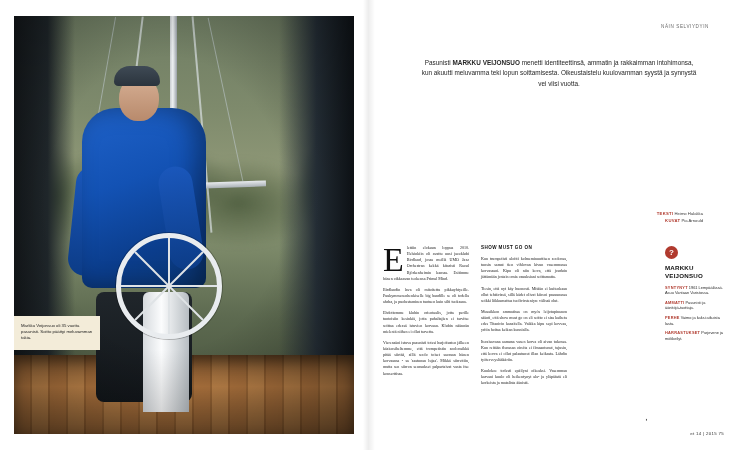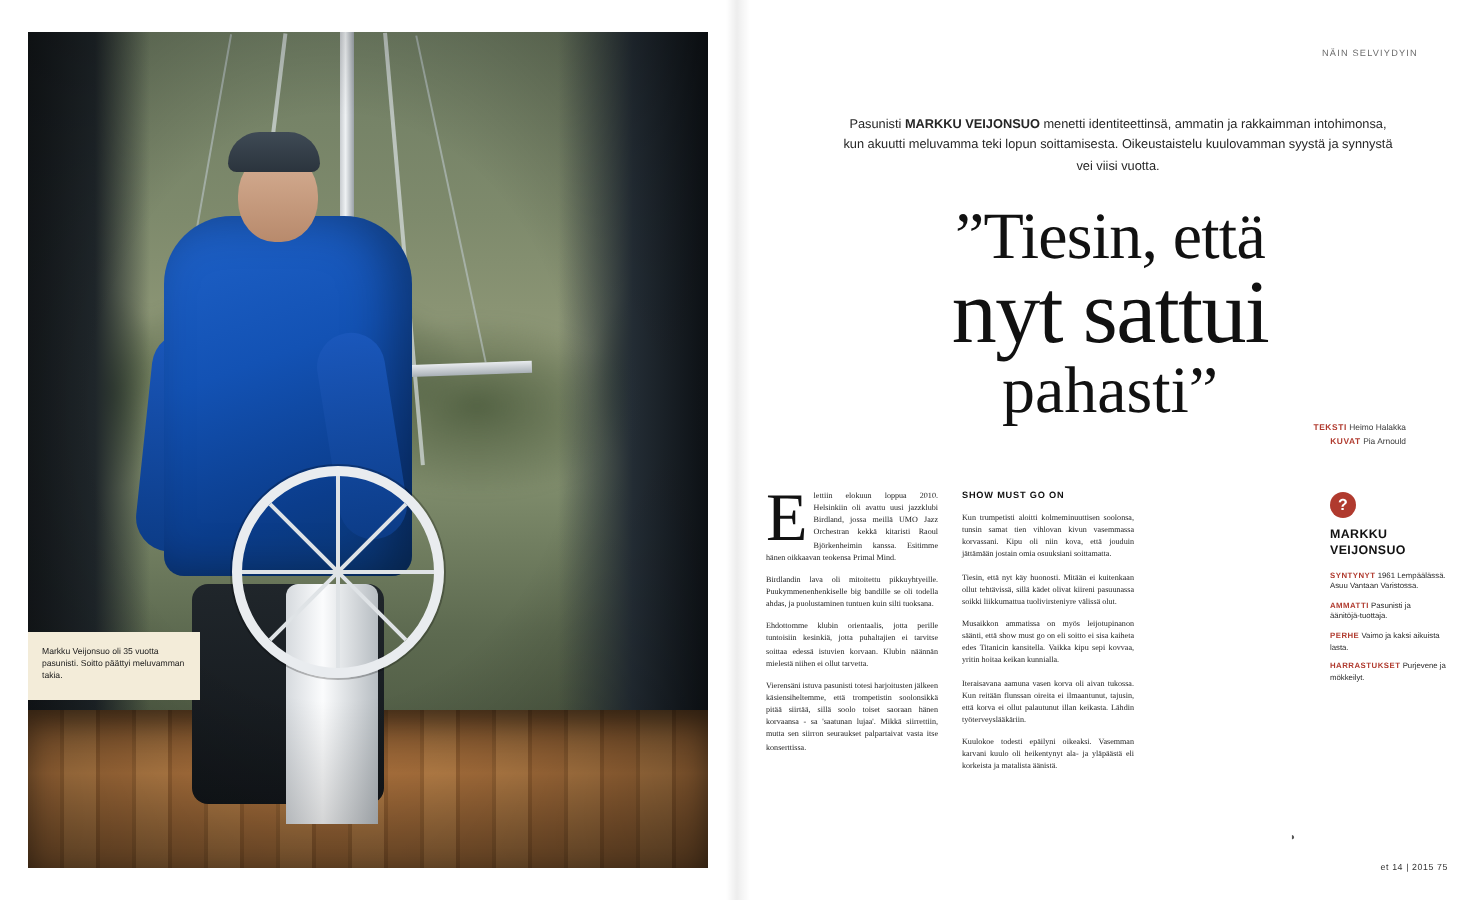--- a/index.html
+++ b/index.html
@@ -334,25 +334,20 @@
   </div>
 
   <div class="text-page">
 
     <div class="kicker">NÄIN SELVIYDYIN</div>
 
     <div class="standfirst">
       <span>Pasunisti </span><b>MARKKU VEIJONSUO</b><span> menetti identiteettinsä, ammatin ja rakkaimman intohimonsa, kun akuutti meluvamma teki lopun soittamisesta. Oikeustaistelu kuulovamman syystä ja synnystä vei viisi vuotta.</span>
     </div>
 
-    <div class="headline">
-      <span class="l1">”Tiesin, että</span>
-      <span class="l2">nyt sattui</span>
-      <span class="l3">pahasti”</span>
-    </div>
 
     <div class="byline">
       <div>
         <span class="lab">TEKSTI</span>
         <span>Heimo Halakka</span>
       </div>
       <div>
         <span class="lab">KUVAT</span>
         <span>Pia Arnould</span>
       </div>

